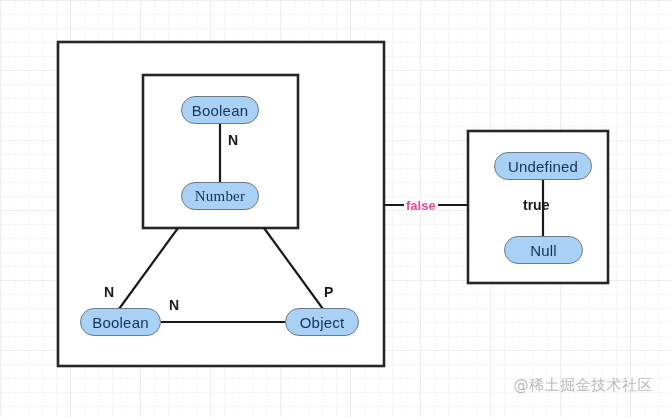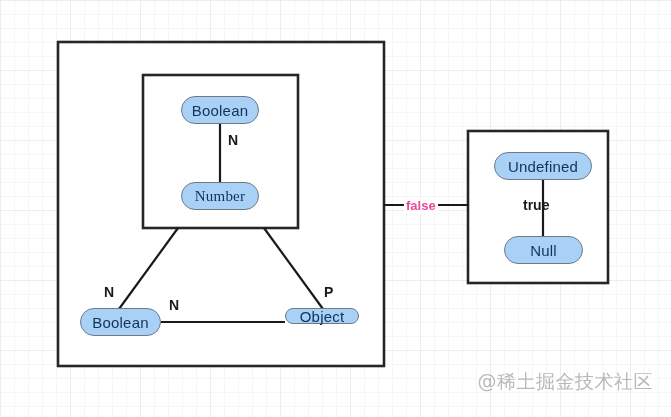--- a/index.html
+++ b/index.html
@@ -61,21 +61,21 @@
     color: #ec4899;
     background: #ffffff;
     padding: 0 2px;
     white-space: nowrap;
   }
   .watermark {
     position: absolute;
     right: 18px;
     bottom: 22px;
     font-family: "DejaVu Sans", sans-serif;
-    font-size: 19px;
+    font-size: 15px;
     color: #b9b9b9;
     letter-spacing: .5px;
     white-space: nowrap;
   }
 </style>
 </head>
 <body>
 
 <div id="canvas">
 
@@ -98,21 +98,21 @@
   </div>
 
   <div class="node" style="left:181px; top:182px; width:78px; height:28px;font-family:Liberation Serif, serif;">
     <span>Number</span>
   </div>
 
   <div class="node" style="left:80px; top:308px; width:81px; height:28px;">
     <span>Boolean</span>
   </div>
 
-  <div class="node" style="left:285px; top:308px; width:74px; height:16px;">
+  <div class="node" style="left:285px; top:308px; width:74px; height:28px;">
     <span>Object</span>
   </div>
 
   <div class="node" style="left:494px; top:152px; width:98px; height:28px;">
     <span>Undefined</span>
   </div>
 
   <div class="node" style="left:504px; top:236px; width:79px; height:28px;justify-content:center;">
     <span>Null</span>
   </div>

